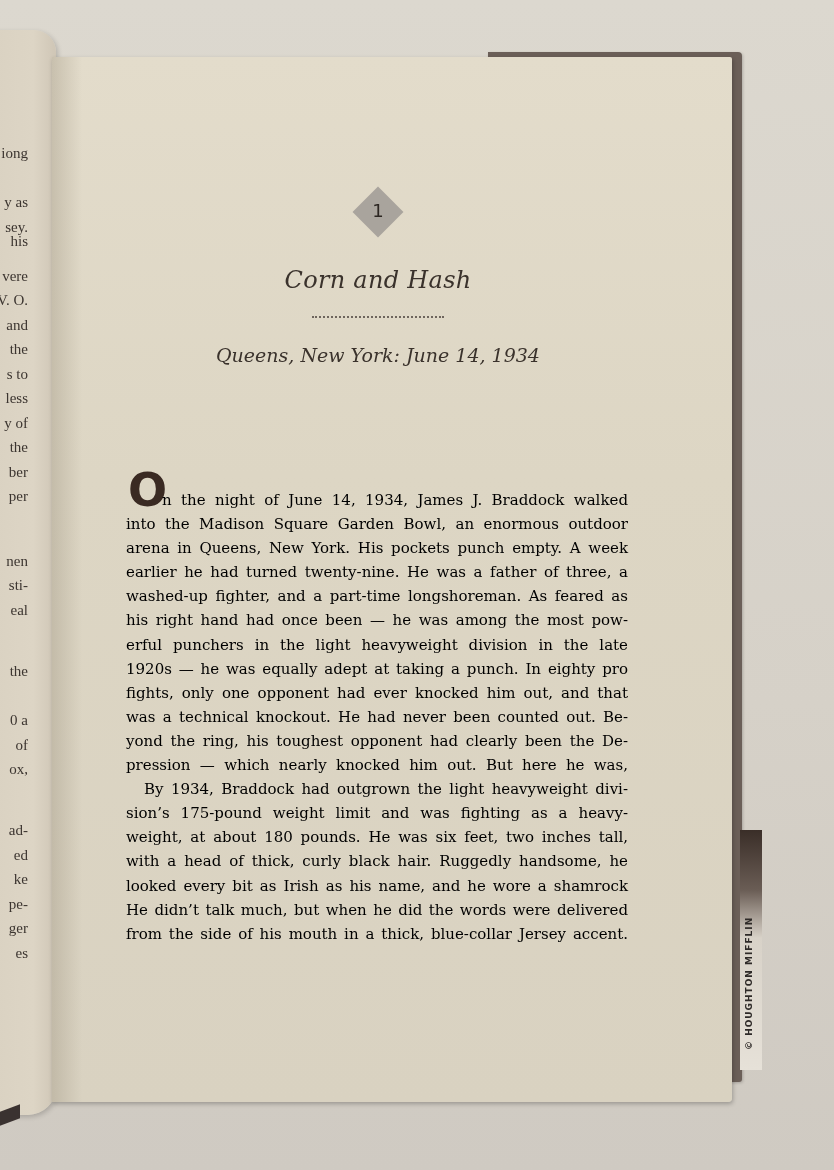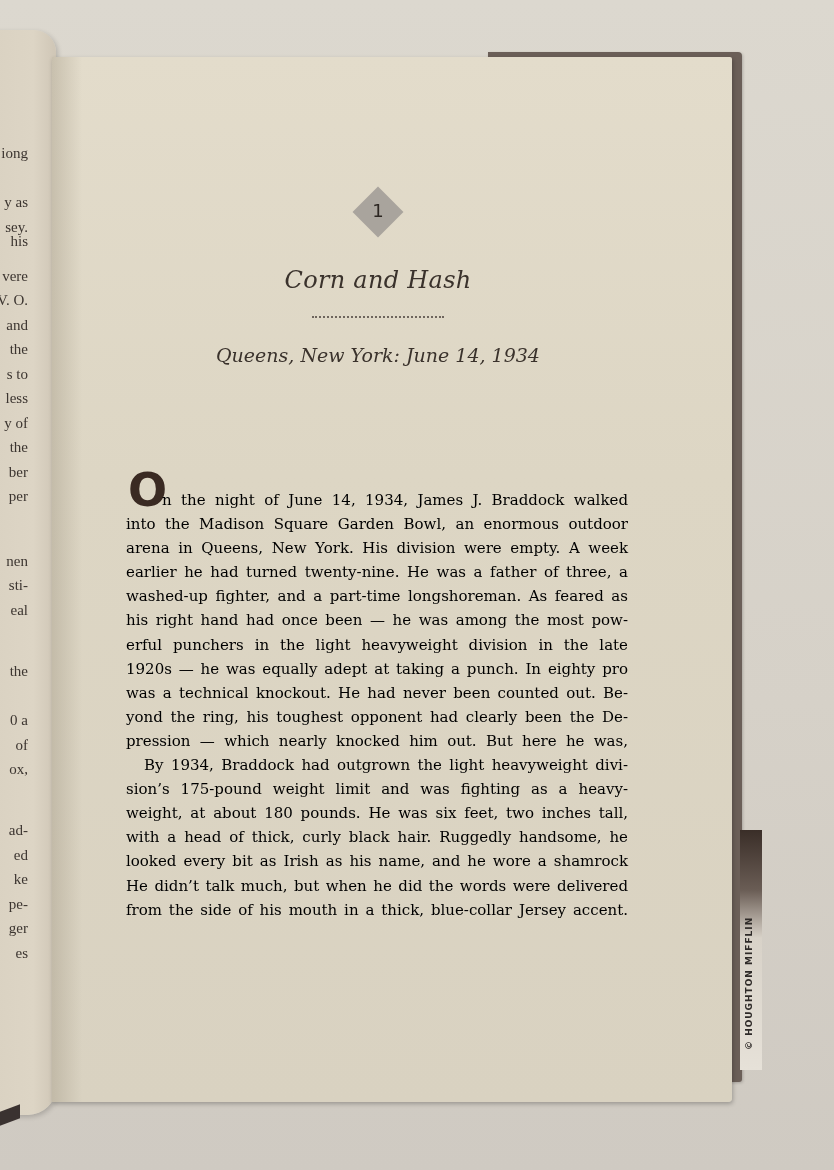--- a/index.html
+++ b/index.html
@@ -237,26 +237,27 @@
 
 <div class="chapter-title">Corn and Hash</div>
 <div class="title-rule"></div>
 <div class="subtitle">Queens, New York: June 14, 1934</div>
 
 <div class="drop-cap">O</div>
 
 <div class="body-text">
   <div class="body-line first-line" style="padding-left:36px">n the night of June 14, 1934, James J. Braddock walked</div>
   <div class="body-line">into the Madison Square Garden Bowl, an enormous outdoor</div>
-  <div class="body-line">arena in Queens, New York. His division were empty. A week</div>
+  <div class="body-line">arena in Queens, New York. His pockets punch empty. A week</div>
   <div class="body-line">earlier he had turned twenty-nine. He was a father of three, a</div>
   <div class="body-line">washed-up fighter, and a part-time longshoreman. As feared as</div>
   <div class="body-line">his right hand had once been — he was among the most pow-</div>
   <div class="body-line">erful punchers in the light heavyweight division in the late</div>
   <div class="body-line">1920s — he was equally adept at taking a punch. In eighty pro</div>
+  <div class="body-line">fights, only one opponent had ever knocked him out, and that</div>
   <div class="body-line">was a technical knockout. He had never been counted out. Be-</div>
   <div class="body-line">yond the ring, his toughest opponent had clearly been the De-</div>
   <div class="body-line">pression — which nearly knocked him out. But here he was,</div>
   <div class="body-line indent">By 1934, Braddock had outgrown the light heavyweight divi-</div>
   <div class="body-line">sion’s 175-pound weight limit and was fighting as a heavy-</div>
   <div class="body-line">weight, at about 180 pounds. He was six feet, two inches tall,</div>
   <div class="body-line">with a head of thick, curly black hair. Ruggedly handsome, he</div>
   <div class="body-line">looked every bit as Irish as his name, and he wore a shamrock</div>
   <div class="body-line">He didn’t talk much, but when he did the words were delivered</div>
   <div class="body-line">from the side of his mouth in a thick, blue-collar Jersey accent.</div>

